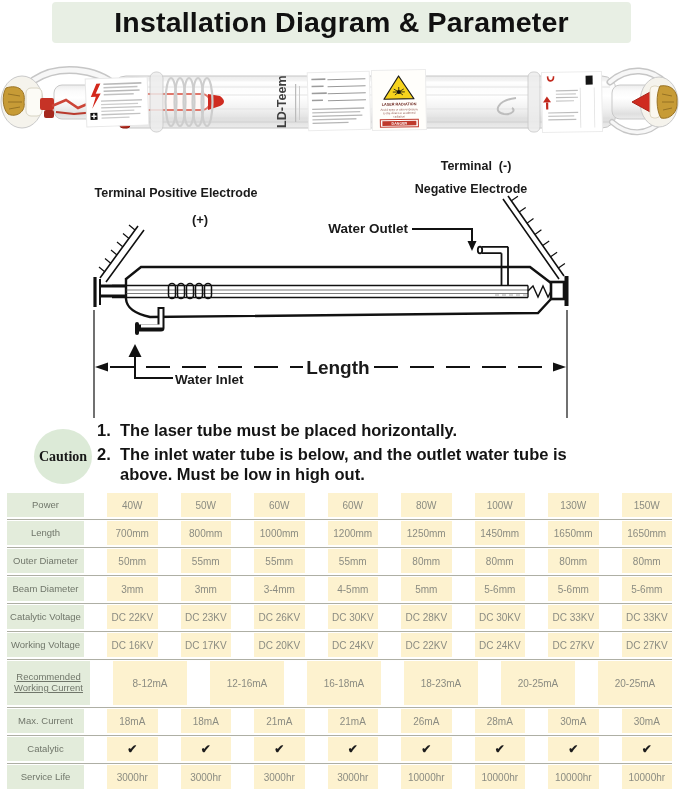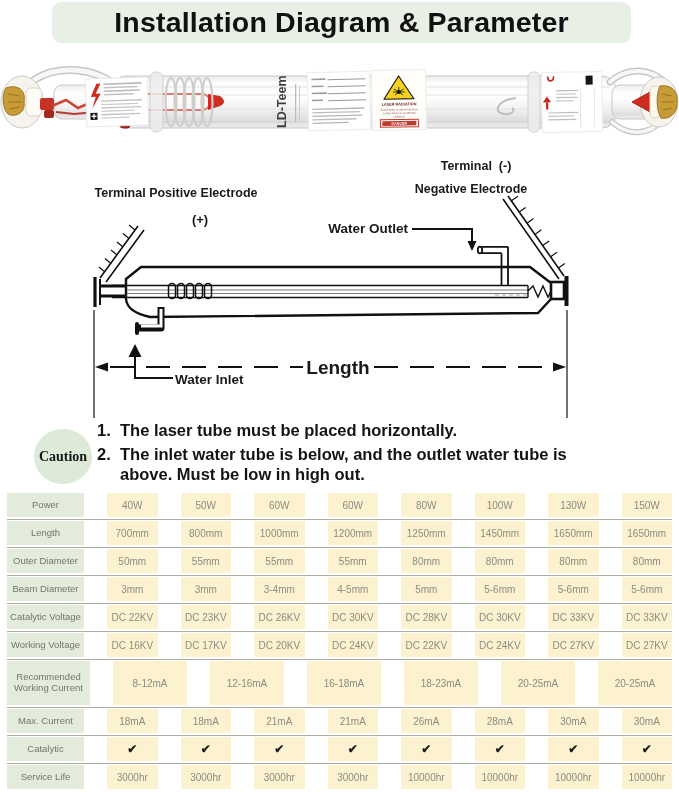--- a/index.html
+++ b/index.html
@@ -3,21 +3,21 @@
 <meta charset="utf-8">
 <style>
   html,body { margin:0; padding:0; background:#fff; }
   .page {
     position:relative; width:679px; height:792px; background:#ffffff;
     font-family:"Liberation Sans", sans-serif; overflow:hidden;
   }
   
   .title-banner {
     position:absolute; left:52px; top:2px; width:579px; height:41px;
-    background:#e8efe4; border-radius:9px;
+    background:#e8efe4; border-radius:4px;
     display:flex; align-items:center; justify-content:center;
     font-size:28.5px; font-weight:bold; color:#111; letter-spacing:0.2px;
     white-space:nowrap;
   }
   
   #photo   { position:absolute; left:0; top:56px;  width:679px; height:96px; }
   #diagram { position:absolute; left:0; top:150px; width:679px; height:270px; }
   #diagram text { font-family:"Liberation Sans", sans-serif; font-weight:bold; fill:#1a1a1a; }
   #photo text { font-family:"Liberation Sans", sans-serif; }
   
@@ -36,21 +36,21 @@
   .caution-item .txt { flex:1; max-width:470px; }
   
   .param-table { position:absolute; left:7px; top:493px; width:665px; }
   .t-row { display:flex; height:24px;gap:23px; }
   .t-row.tall { height:44px; }
   .t-label {
     width:77px; flex:0 0 77px; background:#e3ecdb; color:#70766a;
     display:flex; align-items:center; justify-content:center;
     font-size:9.5px; text-align:center; white-space:nowrap; line-height:1.15;
   }
-  .t-row.tall .t-label { white-space:normal; padding:15px 3px; }
+  .t-row.tall .t-label { white-space:normal; padding:15px 3px;text-decoration:underline; }
   .t-cell {
     flex:1; background:#fdf2cf; color:#8b8c82;
     display:flex; align-items:center; justify-content:center; font-size:10px;
   }
   .t-row.check .t-cell { font-size:12px; color:#1c1c1c; font-weight:bold; }
   .t-sep { height:4px; position:relative; }
   .t-sep::after { content:""; position:absolute; left:0; right:0; top:1.5px; height:1px; background:#aeafa4; }
 </style>
 </head>
 <body>

